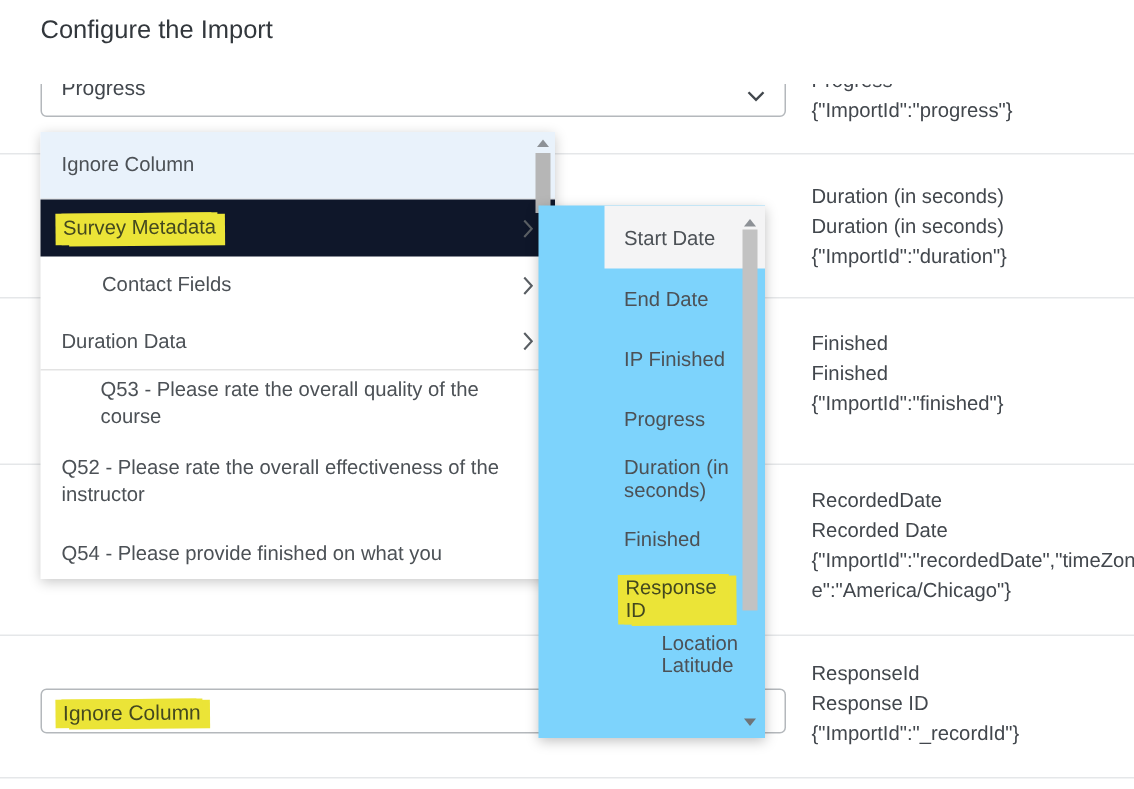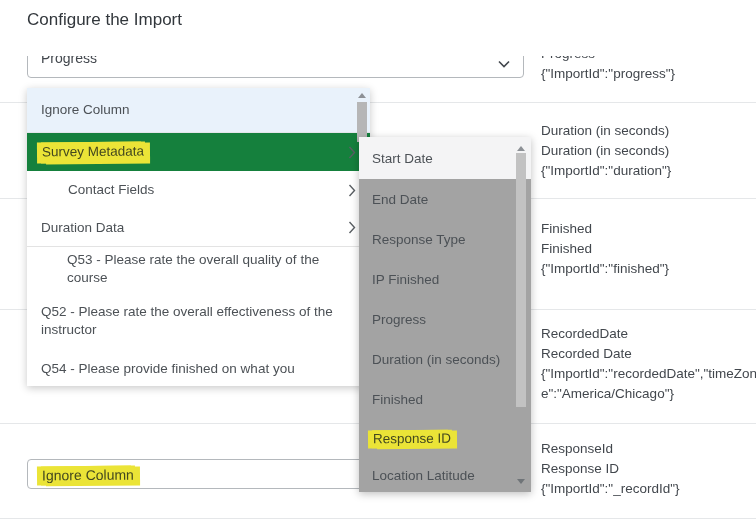--- a/index.html
+++ b/index.html
@@ -45,53 +45,54 @@
     background:#ffffff;
     box-shadow:0 2px 8px rgba(0,0,0,0.22);
   }
   .dd-item {
     display:flex; align-items:center;
     padding:0 14px; font-size:13.5px; color:#4c5156;
     line-height:18px; cursor:pointer;
   }
   .dd-item .lbl { flex:1 1 auto; padding-right:10px; }
   .dd-i0 { height:45px; background:#e9f2fb; border-bottom:1px solid #e2e6ea; }
-  .dd-i1 { height:38px; background:#15803d; }
+  .dd-i1 { height:38px; background:#0f172a; }
   .dd-i2 { height:38px;margin-left:27px; }
   .dd-i3 { height:38px; border-bottom:1px solid #e3e3e3; }
   .dd-i4 { height:62px; }
   .dd-i5 { height:43px;padding-left:40px; }
   .dd-i6 { height:62px; }
   .dd-i7 { height:34px; }
   .chev-right { width:8px; height:13px; flex:0 0 auto; }
 
   
   .dd-scroll { position:absolute; top:2px; right:2px; width:12px; height:140px; z-index:12; }
   .tri-up { width:0; height:0; margin:3px auto 0 auto;
     border-left:4px solid transparent; border-right:4px solid transparent;
     border-bottom:5px solid #8d9196; }
   .tri-down { width:0; height:0; margin:0 auto;
     border-left:4px solid transparent; border-right:4px solid transparent;
     border-top:5px solid #6f7478; }
   .dd-thumb { width:10px; height:40px; margin:4px auto 0 auto; background:#b6b6b6; }
 
   
   .submenu {
-    position:absolute; left:359px; top:137px; width:172px; height:355px; z-index:11;
-    background:#a3a3a3;
+    position:absolute; left:359px; top:137px; width:151px; height:355px; z-index:11;
+    background:#7dd3fc;
     box-shadow:0 2px 8px rgba(0,0,0,0.25);
     overflow:hidden;
+    padding-left:44px;
   }
   .sm-item {
     display:flex; align-items:center;
     height:40px; padding:0 24px 0 13px;
     font-size:13.5px; color:#4c5156; cursor:pointer;
   }
   .sm-i0 { height:42px; background:#f4f4f5; }
-  .sm-i8 { height:33px; }
+  .sm-i8 { height:33px;margin-left:25px; }
 
   
   .sm-scroll { position:absolute; top:0; right:5px; width:10px; height:355px; }
   .sm-thumb { position:absolute; top:16px; left:0; width:10px; height:254px; background:#c2c2c2; }
   .sm-up { position:absolute; top:6px; left:1px; }
   .sm-down { position:absolute; bottom:8px; left:1px; }
 
   
   .right-col { position:absolute; left:541px; top:0; width:218px; z-index:2; }
   .field-row { position:absolute; left:0; width:218px; font-size:13.5px; line-height:20px; color:#42474d; word-break:break-all; }
@@ -190,23 +191,20 @@
   </div>
 
   <div class="submenu">
     <div class="sm-item sm-i0">
       <span>Start Date</span>
     </div>
     <div class="sm-item">
       <span>End Date</span>
     </div>
     <div class="sm-item">
-      <span>Response Type</span>
-    </div>
-    <div class="sm-item">
       <span>IP Finished</span>
     </div>
     <div class="sm-item">
       <span>Progress</span>
     </div>
     <div class="sm-item">
       <span>Duration (in seconds)</span>
     </div>
     <div class="sm-item">
       <span>Finished</span>

